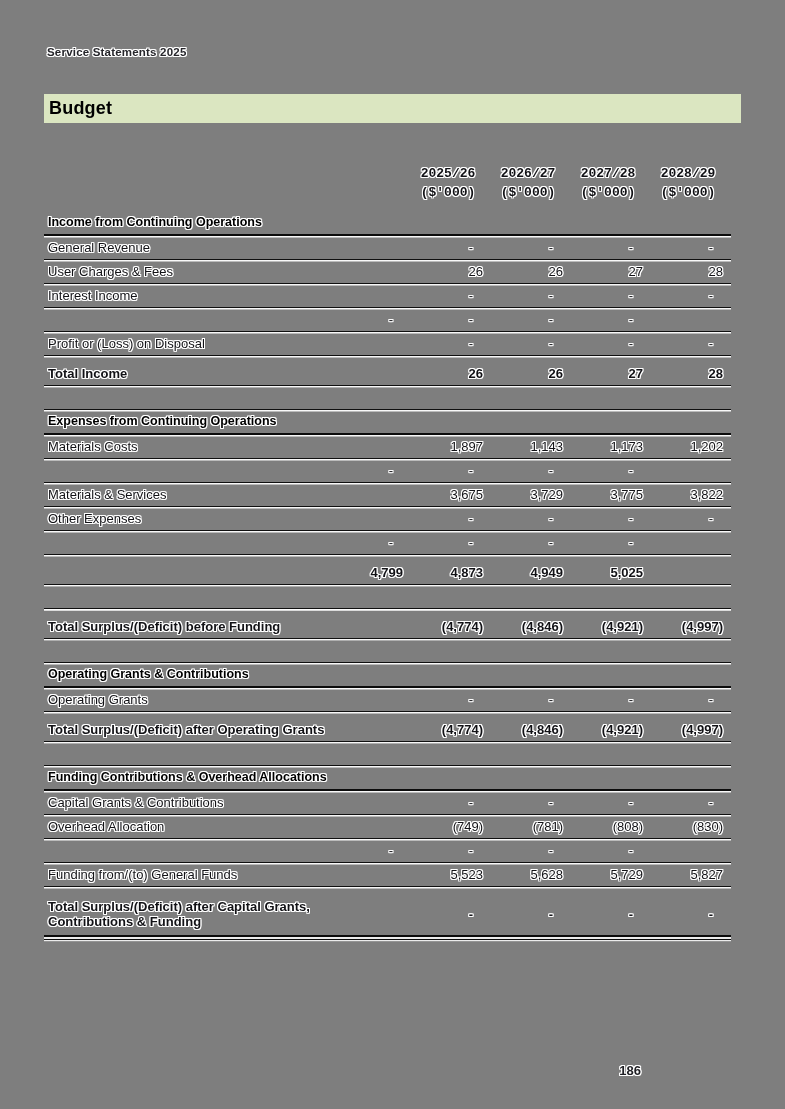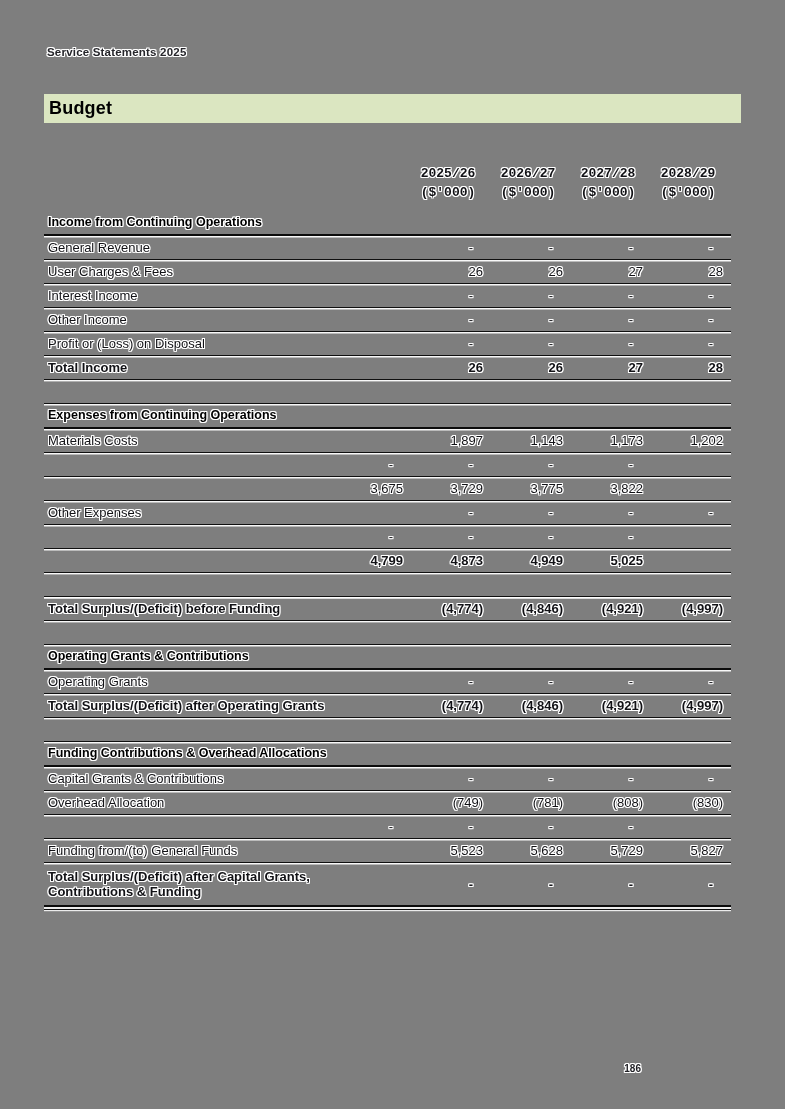--- a/index.html
+++ b/index.html
@@ -59,38 +59,38 @@
     display:grid; grid-template-columns:1fr 80px 80px 80px 80px;
     padding:4px 8px 4px 4px;
     font-size:13px; line-height:15px; align-items:center;
   }
   .trow + .trow {
     border-top:1.6px solid #101010;
     box-shadow: inset 0 1.4px 0 rgba(255,255,255,.95);
   }
   .trow .lbl { font-weight:400; }
   .trow .val { text-align:right; font-weight:400; }
-  .trow.total .lbl, .trow.total .val { font-weight:700; }
+  .trow.total .lbl, .trow.total .val { font-weight:700;margin-top:6px; }
   .trow.total {
     border-bottom:1.7px solid #101010;
     box-shadow: inset 0 1.4px 0 rgba(255,255,255,.95), 0 1.4px 0 rgba(255,255,255,.95);
   }
   .trow.grand { border-bottom:none; box-shadow: inset 0 1.4px 0 rgba(255,255,255,.95); padding-top:6px; padding-bottom:6px; }
   .trow.grand .lbl { max-width:330px; }
   .val.dash { padding-right:10px; }
 
   .rule-double {
     height:2px; background:#ededed;
     border-top:2.2px solid #0c0c0c; border-bottom:1.6px solid #0c0c0c;
     box-shadow:0 1.2px 0 rgba(255,255,255,.85);
   }
 
   .page-num {
     position:absolute; top:1063px; right:50px;
-    font-size:10px; font-weight:700; color:#1f1f24;
+    font-size:13px; font-weight:700; color:#1f1f24;
   }
 </style>
 </head>
 <body>
 
 <div class="canvas">
 
   <div class="running-header halo">Service Statements 2025</div>
 
   <div class="title-bar">
@@ -136,21 +136,20 @@
         <span class="val">28</span>
       </div>
       <div class="trow">
         <span class="lbl">Interest Income</span>
         <span class="val dash">-</span>
         <span class="val dash">-</span>
         <span class="val dash">-</span>
         <span class="val dash">-</span>
       </div>
       <div class="trow">
-        <span class="lbl">Other Income</span>
         <span class="val dash">-</span>
         <span class="val dash">-</span>
         <span class="val dash">-</span>
         <span class="val dash">-</span>
       </div>
       <div class="trow">
         <span class="lbl">Profit or (Loss) on Disposal</span>
         <span class="val dash">-</span>
         <span class="val dash">-</span>
         <span class="val dash">-</span>
@@ -174,20 +173,21 @@
         <span class="val">1,173</span>
         <span class="val">1,202</span>
       </div>
       <div class="trow">
         <span class="val dash">-</span>
         <span class="val dash">-</span>
         <span class="val dash">-</span>
         <span class="val dash">-</span>
       </div>
       <div class="trow">
+        <span class="lbl">Materials &amp; Services</span>
         <span class="val">3,675</span>
         <span class="val">3,729</span>
         <span class="val">3,775</span>
         <span class="val">3,822</span>
       </div>
       <div class="trow">
         <span class="lbl">Other Expenses</span>
         <span class="val dash">-</span>
         <span class="val dash">-</span>
         <span class="val dash">-</span>

